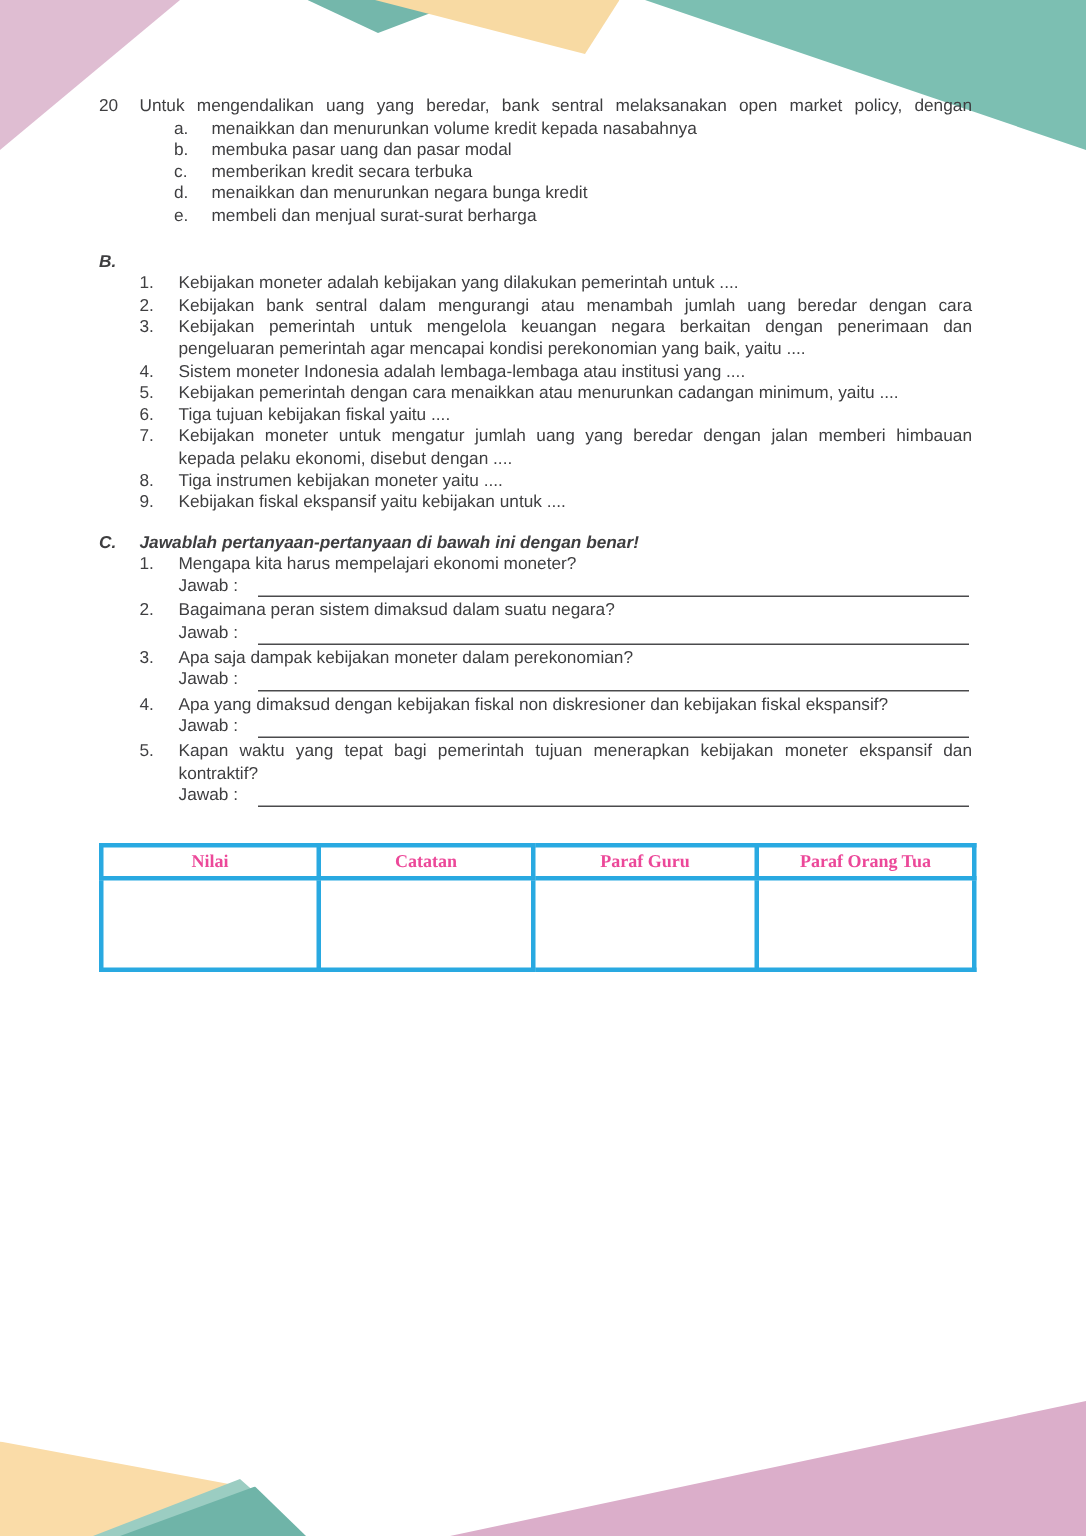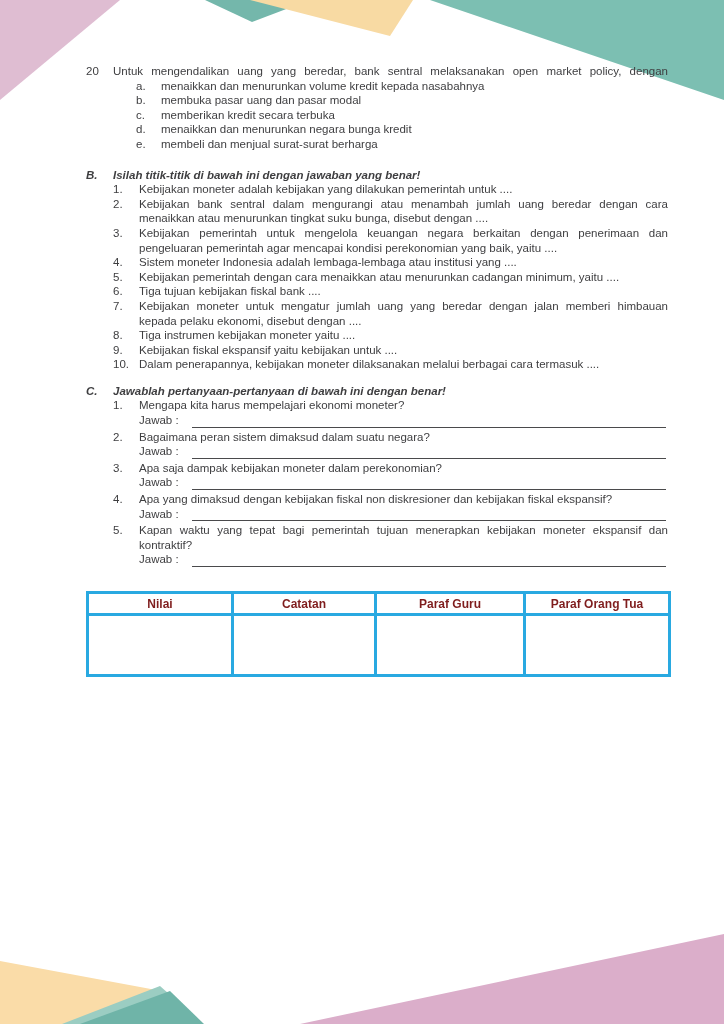--- a/index.html
+++ b/index.html
@@ -14,21 +14,21 @@
   .pink-tl   {clip-path:polygon(0 0,120px 0,0 100px);}
   .teal-ts   {clip-path:polygon(205px 0,310px 0,252px 22px);}
   .yellow-t  {clip-path:polygon(250px 0,413px 0,390px 36px);}
   .teal-tr   {clip-path:polygon(430px 0,724px 0,724px 100px);}
   .yellow-bl {clip-path:polygon(0 961px,167px 992px,77px 1024px,0 1024px);}
   .teal-bl-l {clip-path:polygon(160px 986px,203px 1024px,62px 1024px);}
   .teal-bl   {clip-path:polygon(170px 991px,204px 1024px,80px 1024px);}
   .pink-br   {clip-path:polygon(300px 1024px,724px 934px,724px 1024px);}
 
   
-  .content{position:absolute;left:86px;top:64px;width:582px;z-index:2;}
+  .content{position:absolute;left:66px;top:64px;width:582px;z-index:2;}
   .ln{font-size:11.5px;line-height:14.6px;}
   .jl{text-align:justify;text-align-last:justify;}
   .row{display:flex;align-items:flex-start;}
   .numcol{flex:0 0 27px;font-size:11.5px;line-height:14.6px;}
   .body{flex:1;min-width:0;}
   .opts{margin-left:23px;}
   .opt{display:flex;}
   .optletter{flex:0 0 25px;font-size:11.5px;line-height:14.6px;}
   .sechead{display:flex;font-weight:bold;font-style:italic;}
   .sechead .numcol{font-weight:bold;font-style:italic;}
@@ -39,21 +39,21 @@
   .q20{margin-bottom:16px;}
   .secB{margin-bottom:12px;}
   .citem{margin-bottom:2px;}
   .jawab{display:flex;align-items:flex-end;}
   .jawab-label{font-size:11.5px;line-height:14.6px;white-space:nowrap;}
   .jawab-line{flex:1;border-bottom:1px solid #4a4a4c;height:13px;margin-left:13px;margin-right:2px;}
 
   
   table.score{border-collapse:collapse;table-layout:fixed;width:582px;margin-top:24px;}
   table.score th, table.score td{border:3px solid #29a9e1;}
-  table.score th{height:19px;font-size:12px;font-weight:bold;text-align:center;color:#7f1d1d;padding:0;}
+  table.score th{height:19px;font-size:12px;font-weight:bold;text-align:center;color:#ec4899;padding:0;font-family:Liberation Serif, serif;}
   table.score td{height:58px;padding:0;}
 </style>
 </head>
 <body>
 
 <div class="decor pink-tl" style="background: rgb(223, 189, 210);"></div>
 <div class="decor teal-ts" style="background: rgb(116, 183, 171);"></div>
 <div class="decor yellow-t" style="background: rgb(248, 218, 163);"></div>
 <div class="decor teal-tr" style="background: rgb(124, 191, 178);"></div>
 <div class="decor yellow-bl" style="background: rgb(250, 220, 168);"></div>
@@ -88,34 +88,32 @@
           <div class="optletter">e.</div>
           <div class="ln">membeli dan menjual surat-surat berharga</div>
         </div>
       </div>
     </div>
   </div>
 
   <div>
     <div class="sechead">
       <div class="numcol">B.</div>
-      <div class="ln">Isilah titik-titik di bawah ini dengan jawaban yang benar!</div>
     </div>
     <div class="items secB">
       <div class="item">
         <div class="inum">1.</div>
         <div class="body">
             <div class="ln">Kebijakan moneter adalah kebijakan yang dilakukan pemerintah untuk ....</div>
           </div>
       </div>
       <div class="item">
         <div class="inum">2.</div>
         <div class="body">
           <div class="ln jl">Kebijakan bank sentral dalam mengurangi atau menambah jumlah uang beredar dengan cara</div>
-          <div class="ln">menaikkan atau menurunkan tingkat suku bunga, disebut dengan ....</div>
         </div>
       </div>
       <div class="item">
         <div class="inum">3.</div>
         <div class="body">
           <div class="ln jl">Kebijakan pemerintah untuk mengelola keuangan negara berkaitan dengan penerimaan dan</div>
           <div class="ln">pengeluaran pemerintah agar mencapai kondisi perekonomian yang baik, yaitu ....</div>
         </div>
       </div>
       <div class="item">
@@ -126,46 +124,40 @@
       </div>
       <div class="item">
         <div class="inum">5.</div>
         <div class="body">
             <div class="ln">Kebijakan pemerintah dengan cara menaikkan atau menurunkan cadangan minimum, yaitu ....</div>
           </div>
       </div>
       <div class="item">
         <div class="inum">6.</div>
         <div class="body">
-            <div class="ln">Tiga tujuan kebijakan fiskal bank ....</div>
+            <div class="ln">Tiga tujuan kebijakan fiskal yaitu ....</div>
           </div>
       </div>
       <div class="item">
         <div class="inum">7.</div>
         <div class="body">
           <div class="ln jl">Kebijakan moneter untuk mengatur jumlah uang yang beredar dengan jalan memberi himbauan</div>
           <div class="ln">kepada pelaku ekonomi, disebut dengan ....</div>
         </div>
       </div>
       <div class="item">
         <div class="inum">8.</div>
         <div class="body">
             <div class="ln">Tiga instrumen kebijakan moneter yaitu ....</div>
           </div>
       </div>
       <div class="item">
         <div class="inum">9.</div>
         <div class="body">
             <div class="ln">Kebijakan fiskal ekspansif yaitu kebijakan untuk ....</div>
-          </div>
-      </div>
-      <div class="item">
-        <div class="inum">10.</div>
-        <div class="body">
-            <div class="ln">Dalam penerapannya, kebijakan moneter dilaksanakan melalui berbagai cara termasuk ....</div>
           </div>
       </div>
     </div>
   </div>
 
   <div>
     <div class="sechead">
       <div class="numcol">C.</div>
       <div class="ln">Jawablah pertanyaan-pertanyaan di bawah ini dengan benar!</div>
     </div>

